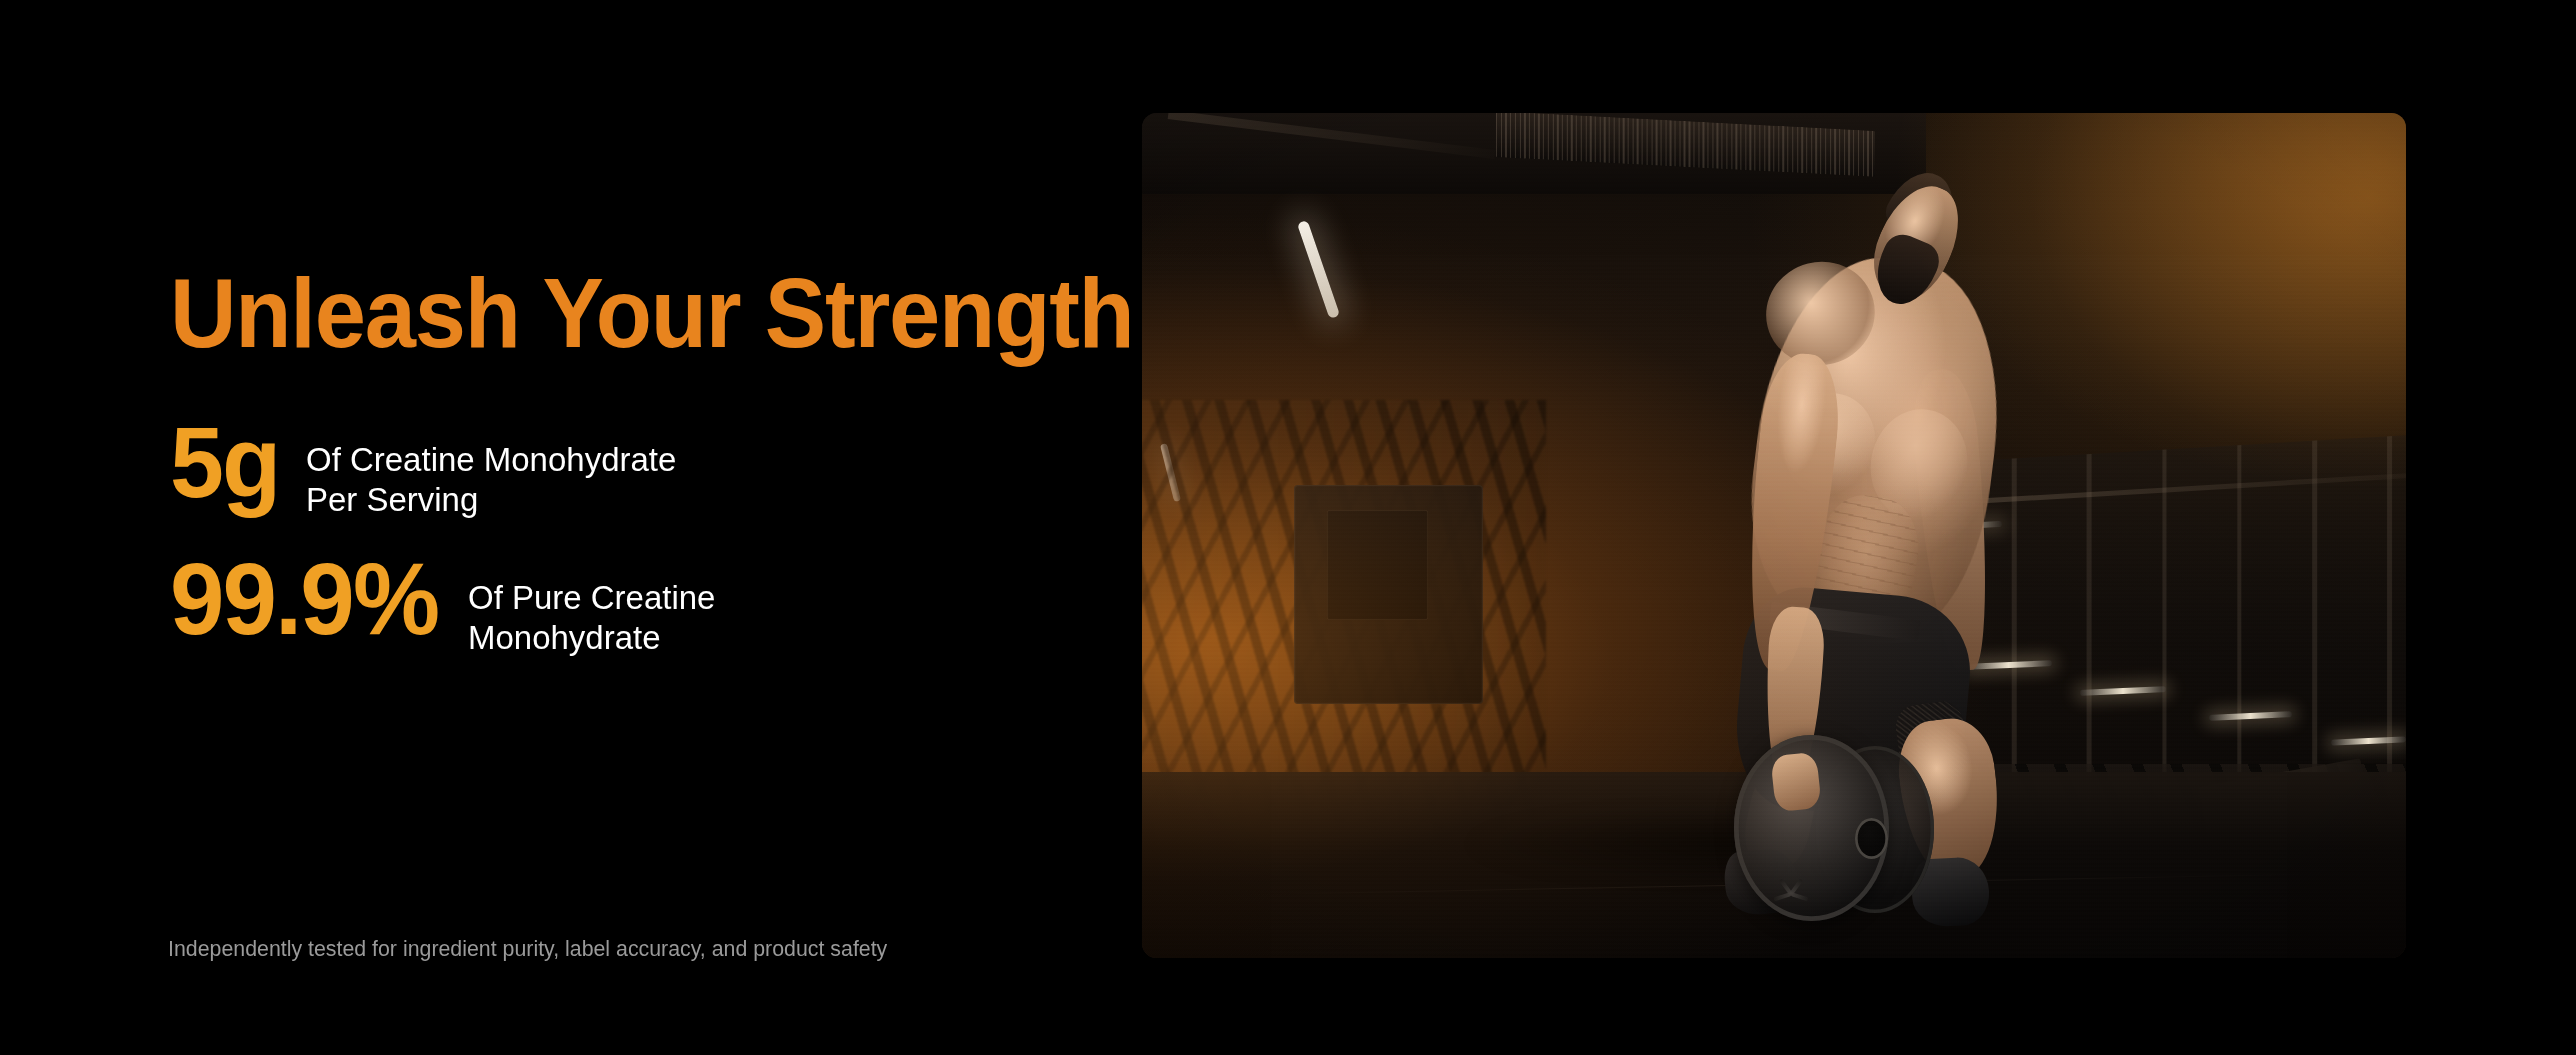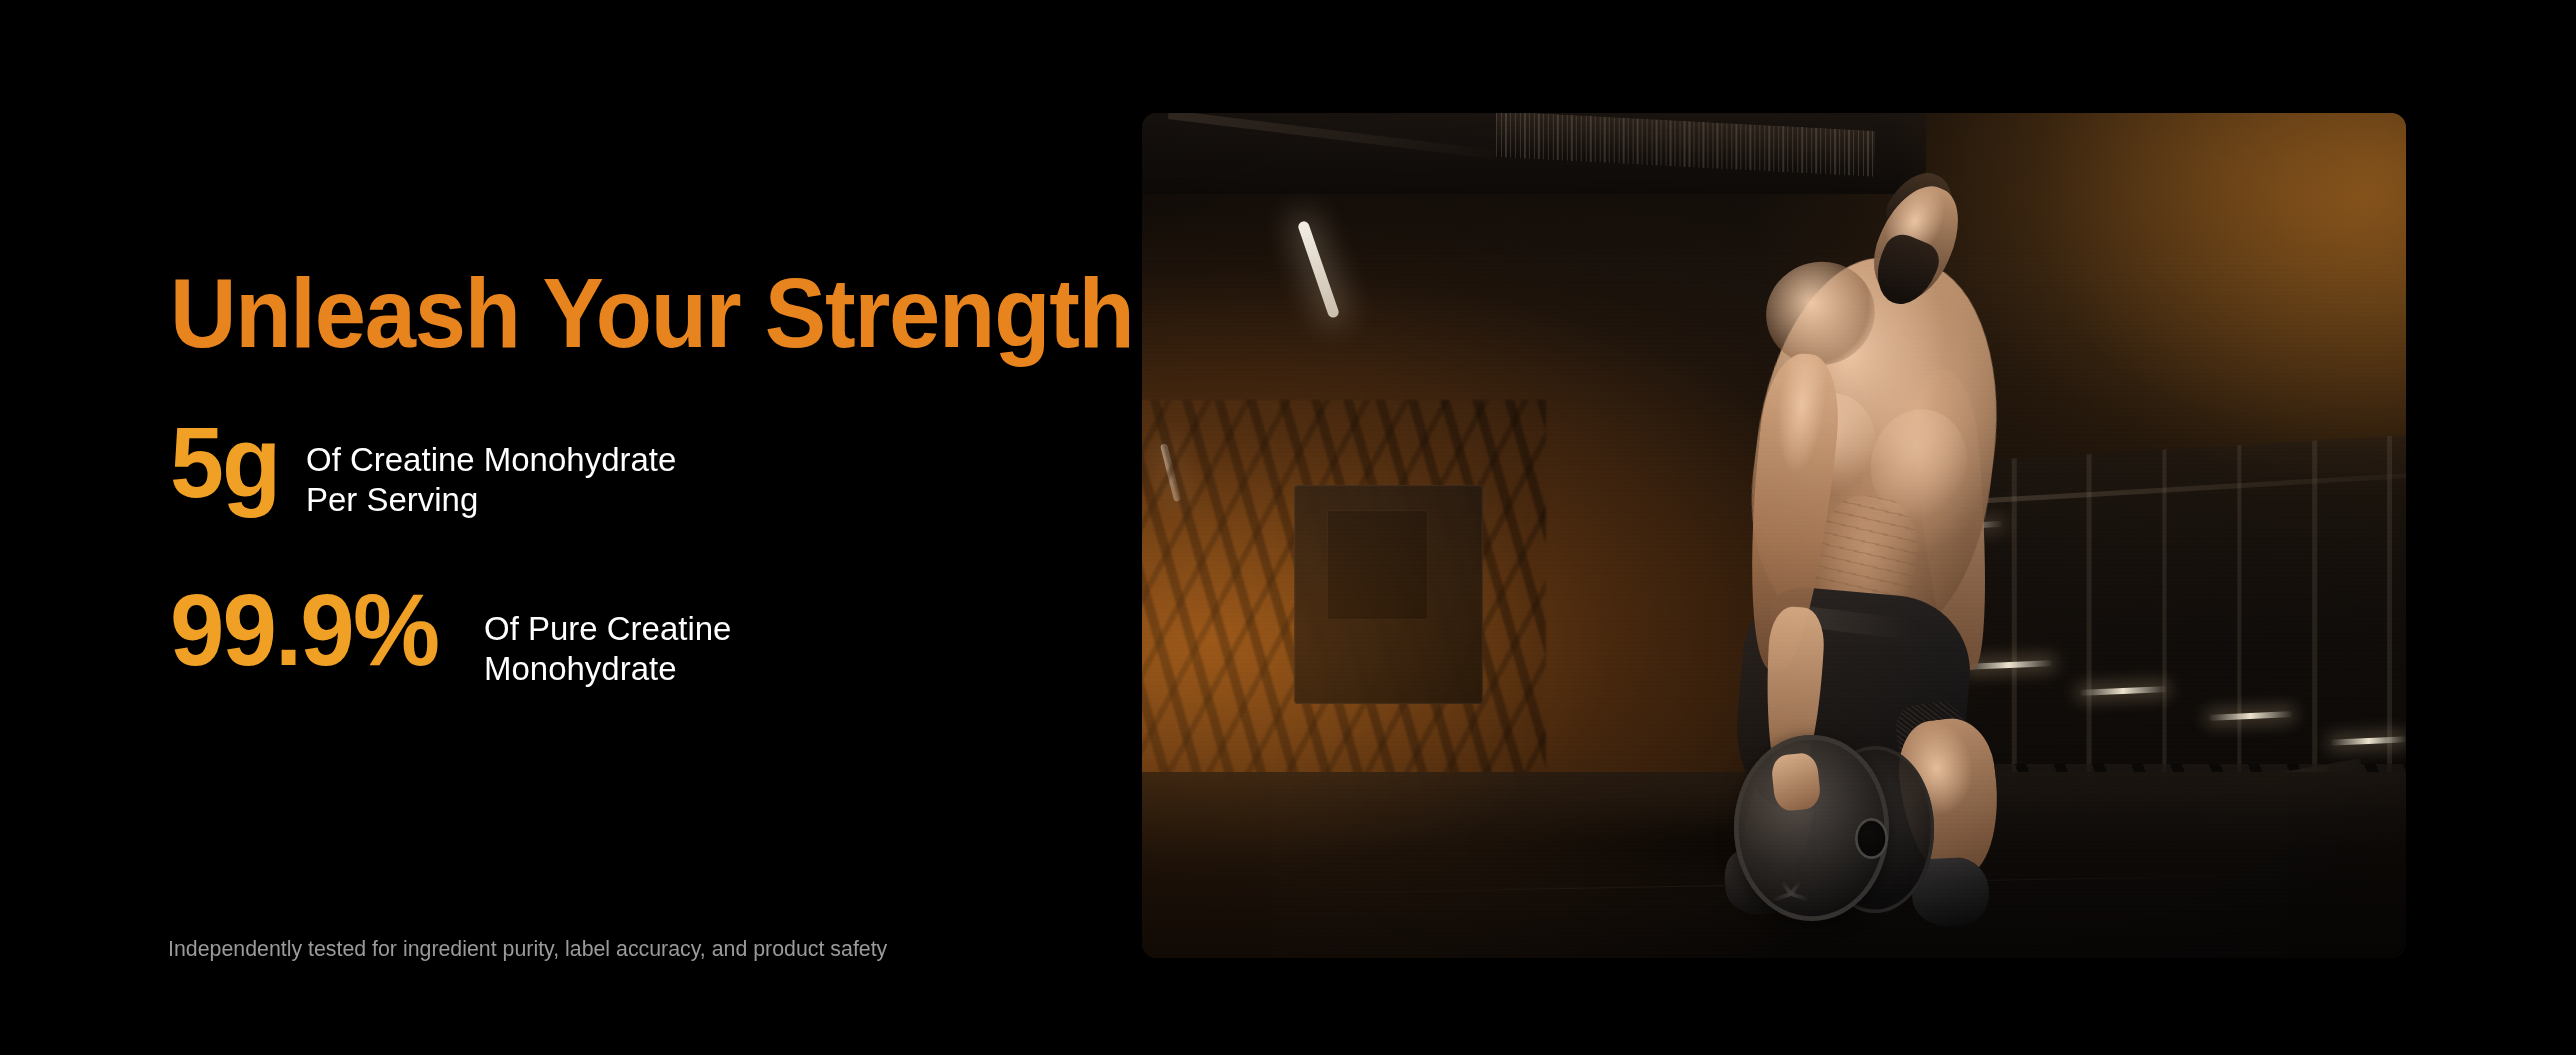--- a/index.html
+++ b/index.html
@@ -41,21 +41,21 @@
     white-space:nowrap;
   }
 
   .stat {
     position:absolute;
     left:0;
     display:flex;
     align-items:flex-start;
   }
   .stat-a { top:416px; }
-  .stat-b { top:584px;gap:16px; }
+  .stat-b { top:553px; }
 
   .stat-num {
     color:#F0A024;
     font-weight:700;
     line-height:0.92;
     font-family:"Liberation Sans Narrow","Liberation Sans", sans-serif;
     letter-spacing:-2px;
     white-space:nowrap;
   }
   .stat-a .stat-num {

